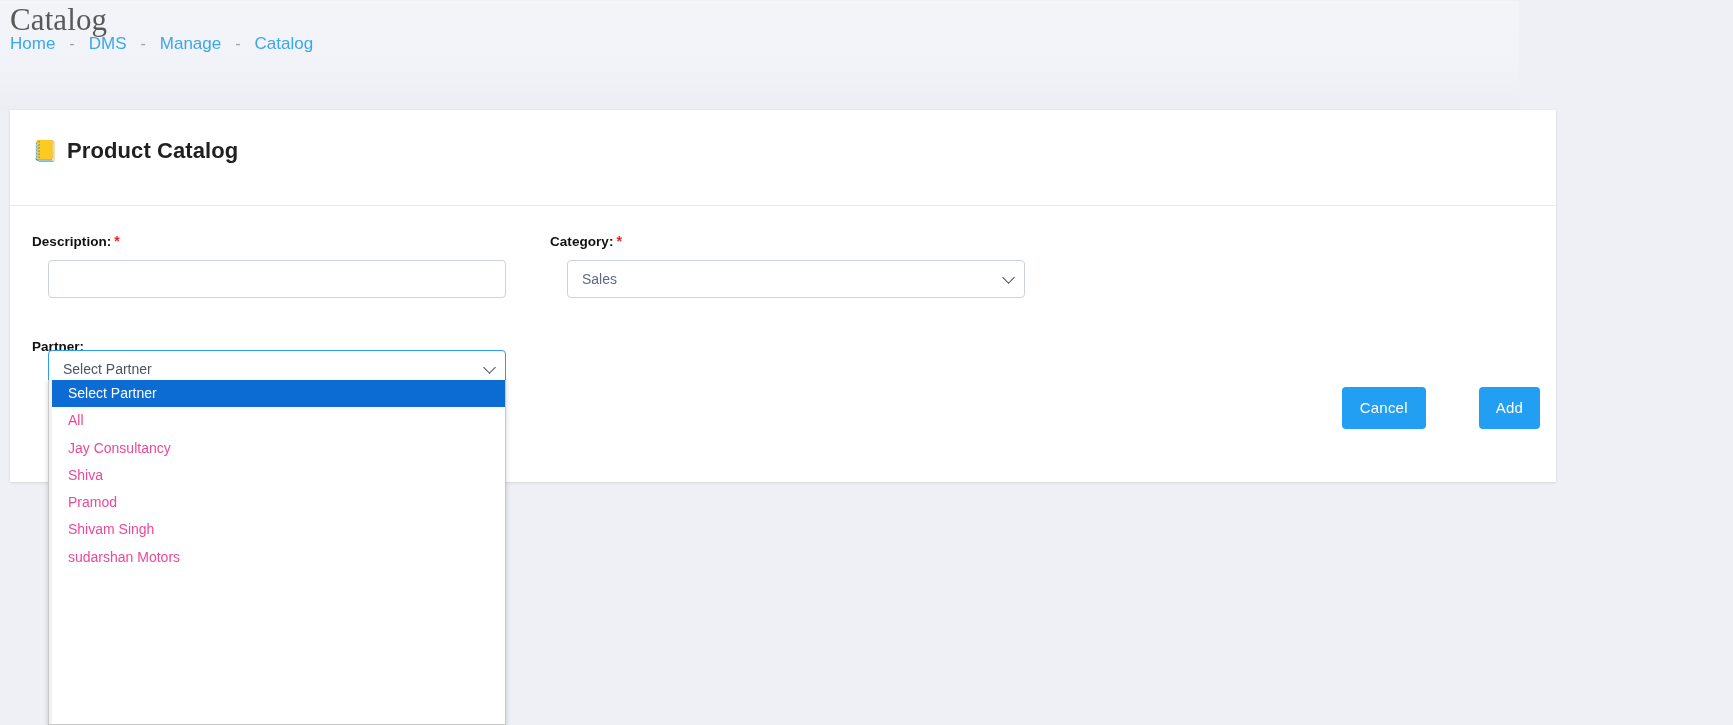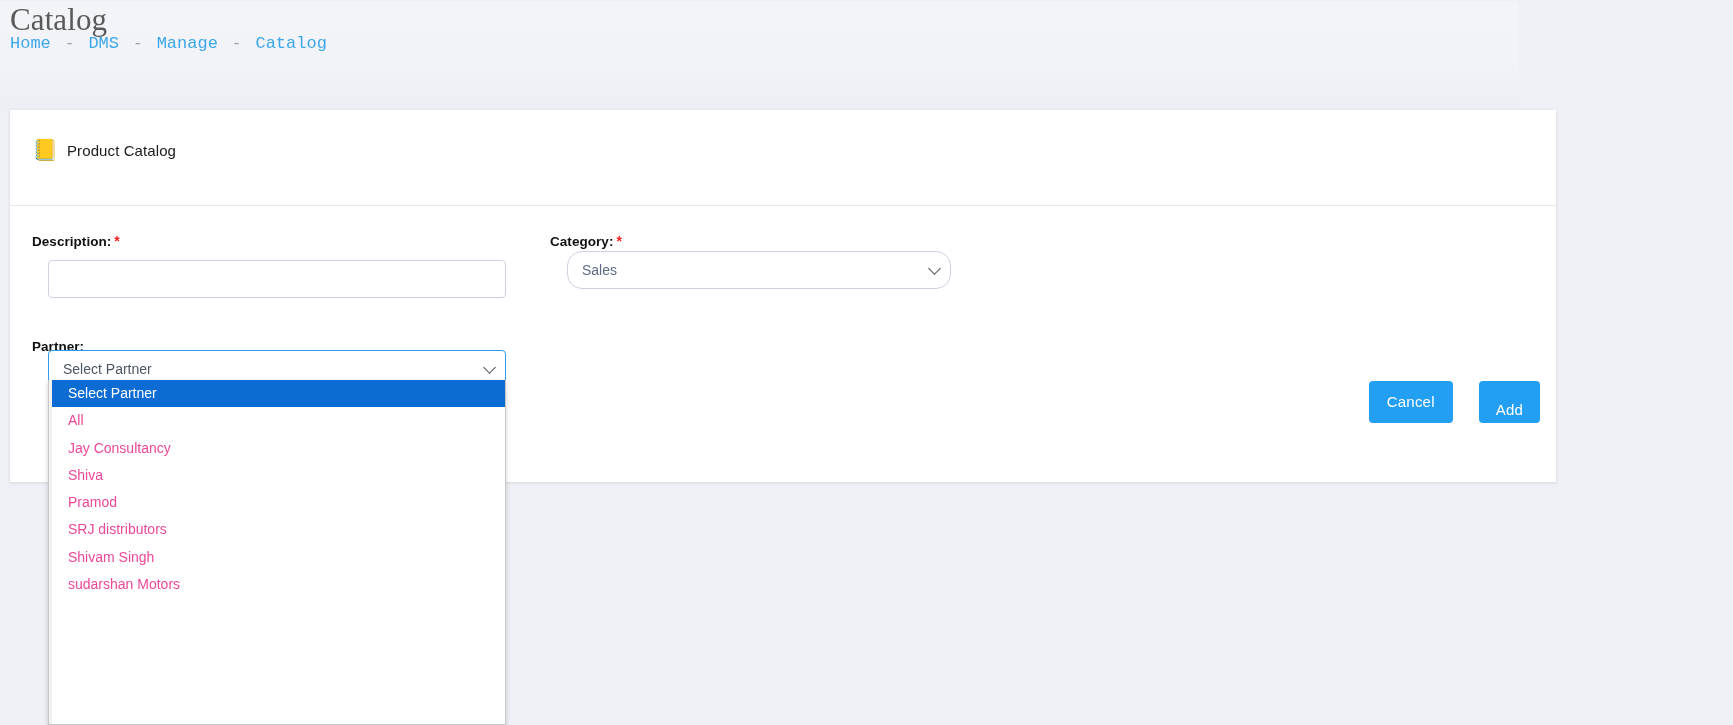--- a/index.html
+++ b/index.html
@@ -34,21 +34,21 @@
     font-size: 31px;
     line-height: 34px;
     color: #5a5a5a;
     font-weight: 400;
     letter-spacing: .1px;
   }
   #breadcrumb {
     position: absolute;
     left: 10px;
     top: 33px;
-    font-family: Liberation Mono, monospace;
+    font-family: Liberation Sans, sans-serif;
     font-size: 17px;
     line-height: 20px;
     color: #3ba7ea;
     white-space: nowrap;
   }
   #breadcrumb .crumb {
     color: #3ba7ea;
     text-decoration: none;
     cursor: pointer;
   }
@@ -85,22 +85,22 @@
   }
   #catalog-icon {
     font-size: 21px;
     line-height: 24px;
     display: inline-block;
     width: 24px;
     text-align: center;
     filter: saturate(1.05);
   }
   #card-title-text {
-    font-size: 15px;
-    font-weight: normal;
+    font-size: 22px;
+    font-weight: bold;
     color: #202020;
     letter-spacing: .1px;
   }
   .card-divider {
     position: absolute;
     left: 0;
     top: 95px;
     width: 100%;
     height: 1px;
     background: #e7e9ee;
@@ -169,21 +169,21 @@
     transform: rotate(45deg);
   }
 
   
   #description-label { left: 22px; top: 28px; }
   #description-input {
     left: 38px; top: 55px; width: 458px;
   }
   #category-label { left: 540px; top: 28px; }
   #category-select {
-    left: 557px; top: 46px; width: 384px; border-radius: 15px;
+    left: 557px; top: 55px; width: 458px;
   }
   #partner-label { left: 22px; top: 118px; margin-top: 16px; }
   #partner-select {
     left: 38px; top: 145px; width: 458px;
     border: 1px solid #2d9cf0;
     color: #4b5563;
   }
 
   
   #partner-dropdown {
@@ -218,40 +218,40 @@
     top: 0;
     width: 3px;
     height: 100%;
     background: #f1f1f1;
   }
 
   
   .actions {
     position: absolute;
     right: 16px;
-    top: 176px;
+    top: 182px;
     display: flex;
-    gap: 26px;
+    gap: 9px;
   }
   .btn {
     height: 42px;
     min-width: 74px;
     border: none;
     border-radius: 4px;
     background: #229ef2;
     color: #ffffff;
     font-family: "Liberation Sans", sans-serif;
     font-size: 15px;
     letter-spacing: .2px;
     padding: 0 18px;
     cursor: pointer;
     line-height: 42px;
     text-align: center;
   }
-  #btn-add { min-width: 60px; padding: 8px 17px; }
+  #btn-add { min-width: 60px; padding: 0 17px; margin-left: 44px; }
 </style>
 </head>
 <body>
 
 <div id="page-header">
   <div id="page-title">Catalog</div>
   <div id="breadcrumb">
     <a class="crumb">Home</a><span class="crumb-sep">-</span><a class="crumb">DMS</a><span class="crumb-sep">-</span><a class="crumb">Manage</a><span class="crumb-sep">-</span><a class="crumb">Catalog</a>
   </div>
 </div>
@@ -298,17 +298,16 @@
 </div>
 
 <div id="partner-dropdown">
   <div id="dd-scrollbar"></div>
   <div id="dd-options">
       <div class="dd-option selected">Select Partner</div>
       <div class="dd-option">All</div>
       <div class="dd-option">Jay Consultancy</div>
       <div class="dd-option">Shiva</div>
       <div class="dd-option">Pramod</div>
-      <div class="dd-option">SRJ distributors</div>
       <div class="dd-option">Shivam Singh</div>
       <div class="dd-option">sudarshan Motors</div>
     </div>
 </div>
 
 </body></html>

